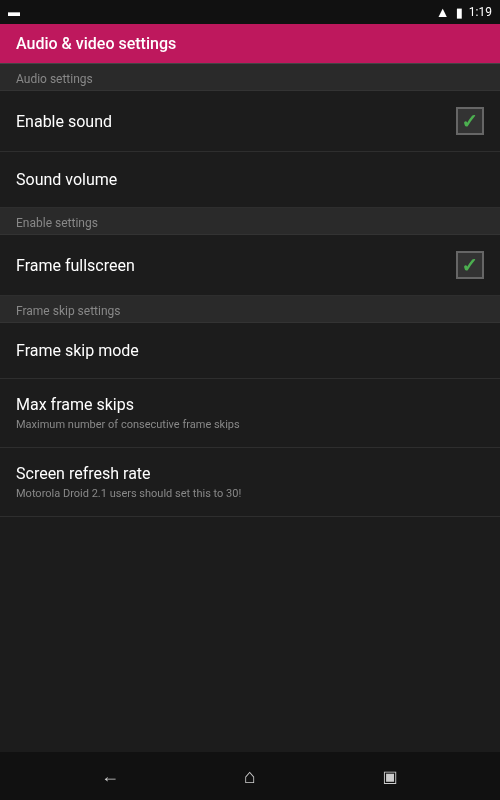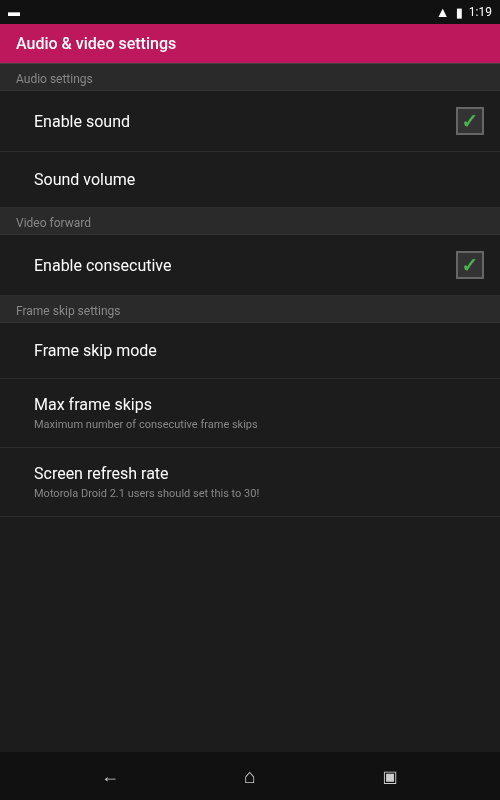--- a/index.html
+++ b/index.html
@@ -86,21 +86,20 @@
       border-bottom: 1px solid #2e2e2e;
       min-height: 56px;
       background: #1c1c1c;
       cursor: pointer;
     }
 
     .setting-item-text {
       display: flex;
       flex-direction: column;
       gap: 2px;
-      margin-left: 18px;
     }
 
     .setting-title {
       font-size: 16px;
       color: #ffffff;
     }
 
     .setting-subtitle {
       font-size: 11px;
       color: #888888;
@@ -209,24 +208,24 @@
       </div>
       <div class="checkbox checked">
         <span class="checkmark">✓</span>
       </div>
     </div>
     <div class="setting-item">
       <div class="setting-item-text">
         <span class="setting-title">Sound volume</span>
       </div>
     </div>
-    <div class="section-header">Video forward</div>
-    <div class="setting-item">
-      <div class="setting-item-text">
-        <span class="setting-title">Enable consecutive</span>
+    <div class="section-header">Enable settings</div>
+    <div class="setting-item">
+      <div class="setting-item-text">
+        <span class="setting-title">Frame fullscreen</span>
       </div>
       <div class="checkbox checked">
         <span class="checkmark">✓</span>
       </div>
     </div>
     <div class="section-header">Frame skip settings</div>
     <div class="setting-item">
       <div class="setting-item-text">
         <span class="setting-title">Frame skip mode</span>
       </div>

